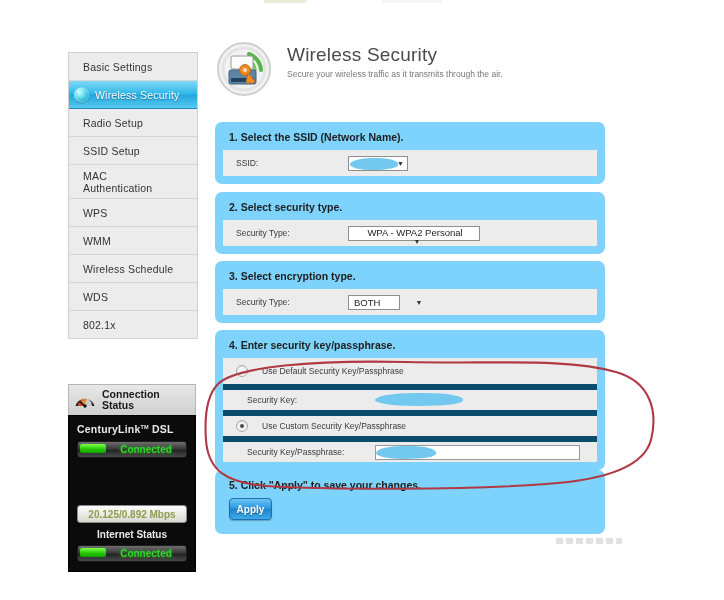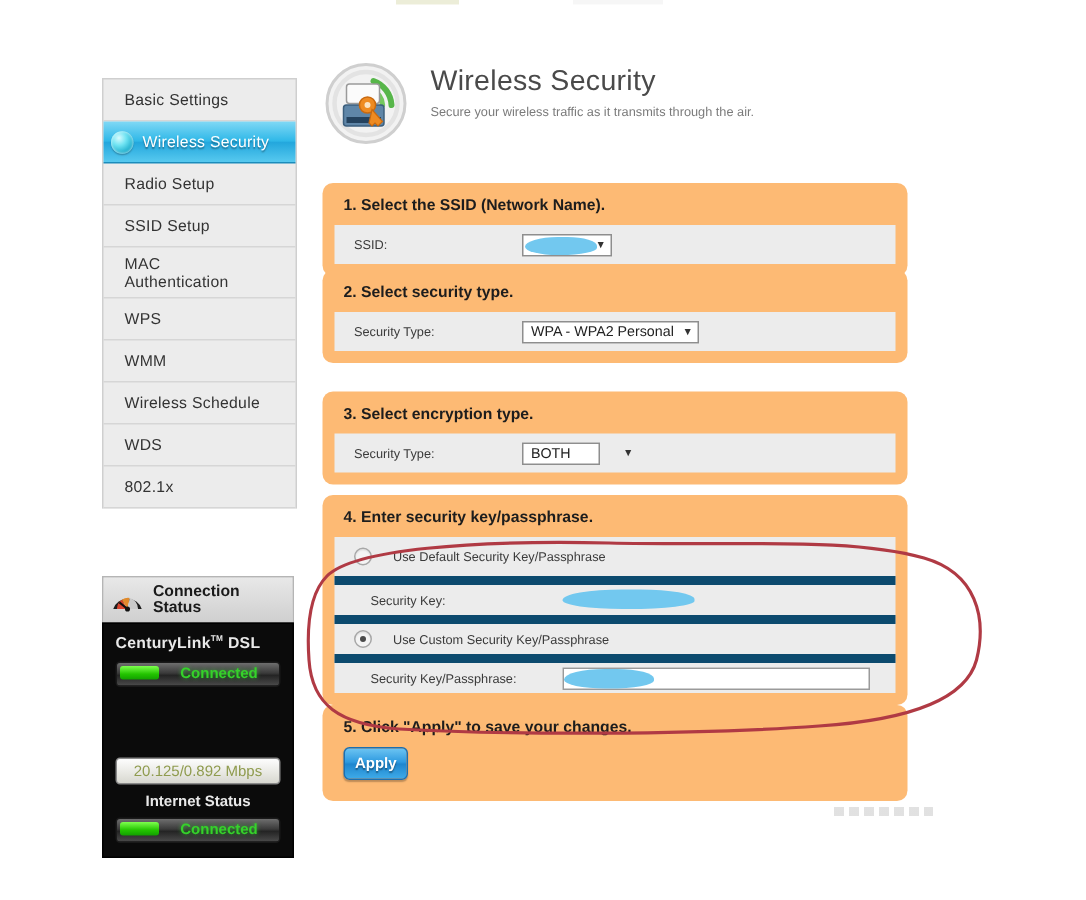--- a/index.html
+++ b/index.html
@@ -69,55 +69,55 @@
     position:absolute;left:30px;top:0;right:2px;height:100%;
     display:flex;align-items:center;justify-content:center;
     color:#35d22a;font-size:10px;font-weight:bold;
     text-shadow:0 0 3px rgba(60,255,60,.55);
   }
   .cs-speed{
     height:16px;border-radius:3px;margin-bottom:6px;
     background:linear-gradient(to bottom,#fdfdfd,#d8d8d0);
     border:1px solid #8a8a8a;
     display:flex;align-items:center;justify-content:center;
-    color:#8f9b4e;font-size:10px;font-weight:normal;margin-top:47px;
+    color:#8f9b4e;font-size:10px;font-weight:bold;margin-top:47px;
   }
   .cs-sub{color:#e9e9e9;font-size:10px;font-weight:bold;margin-bottom:5px;padding-left:20px;}
 
   
   .hdr{position:absolute;left:215px;top:40px;display:flex;gap:14px;align-items:flex-start;}
   .hdr-icon{width:58px;height:58px;flex:none;position:relative;}
   .hdr-title{font-size:19px;color:#4a4a4a;font-weight:normal;margin:4px 0 3px;letter-spacing:.2px;}
   .hdr-sub{font-size:8.5px;color:#7a7a7a;}
 
   
   .panel{
     position:absolute;left:215px;width:390px;
-    background:#fdba74;border-radius:7px;padding:7px 8px 8px;
+    background:#7dd3fc;border-radius:7px;padding:7px 8px 8px;
     box-sizing:border-box;
   }
   .panel-title{font-size:10.5px;font-weight:bold;color:#1d1d1d;margin:2px 0 7px 6px;}
   .row{
     background:#ececec;height:26px;display:flex;align-items:center;
     padding-left:13px;box-sizing:border-box;
   }
   .row + .row{border-top:6px solid #0c4a6e;}
   .row-label{font-size:8.5px;color:#3a3a3a;}
   .lbl-w1{width:112px;}
   .lbl-w2{width:128px;}
 
   .sel{
     background:#fff;border:1px solid #8e8e8e;height:15px;
     display:flex;align-items:center;justify-content:space-between;
     font-size:9.5px;color:#222;padding:0 3px 0 5px;box-sizing:border-box;
     position:relative;
   }
   .sel .arr{font-size:7px;color:#333;margin-left:4px;}
   #ssid-select{width:60px;}
-  #sectype-select{width:118px;}
+  #sectype-select{width:132px;flex-direction:column;}
   #enc-select{width:52px;gap:31px;}
 
   .redact{
     position:absolute;background:#72c8ef;border-radius:9px;pointer-events:none;
   }
   .redact.blob{
     background:#72c8ef;
     border-radius:50% 45% 55% 50%/60% 55% 45% 50%;
   }
 
@@ -255,21 +255,21 @@
     <div class="row">
       <span class="row-label lbl-w1">SSID:</span>
       <span class="sel" id="ssid-select">
         <span></span>
         <span class="arr">▼</span>
         <span class="redact blob" style="left:1px;top:1px;width:48px;height:12px;"></span>
       </span>
     </div>
   </div>
 
-  <div class="panel" style="top:180px;">
+  <div class="panel" style="top:192px;">
     <div class="panel-title">2. Select security type.</div>
     <div class="row">
       <span class="row-label lbl-w1">Security Type:</span>
       <span class="sel" id="sectype-select">
         <span>WPA - WPA2 Personal</span>
         <span class="arr">▼</span>
       </span>
     </div>
   </div>
 

